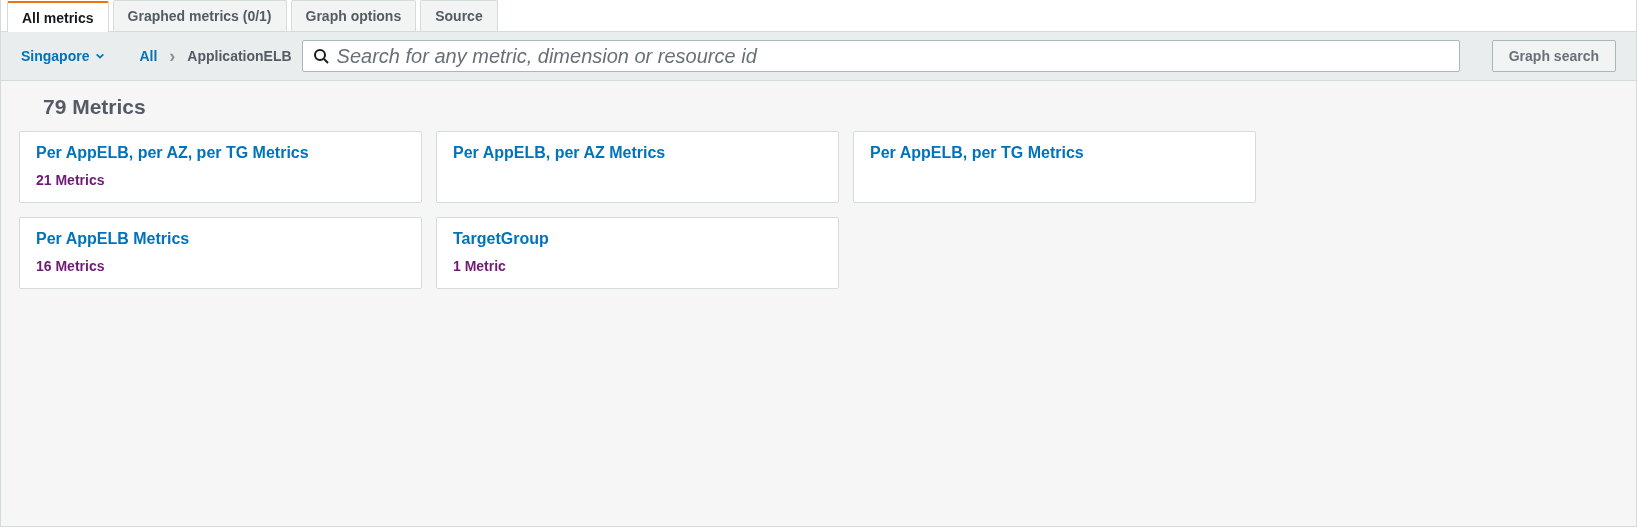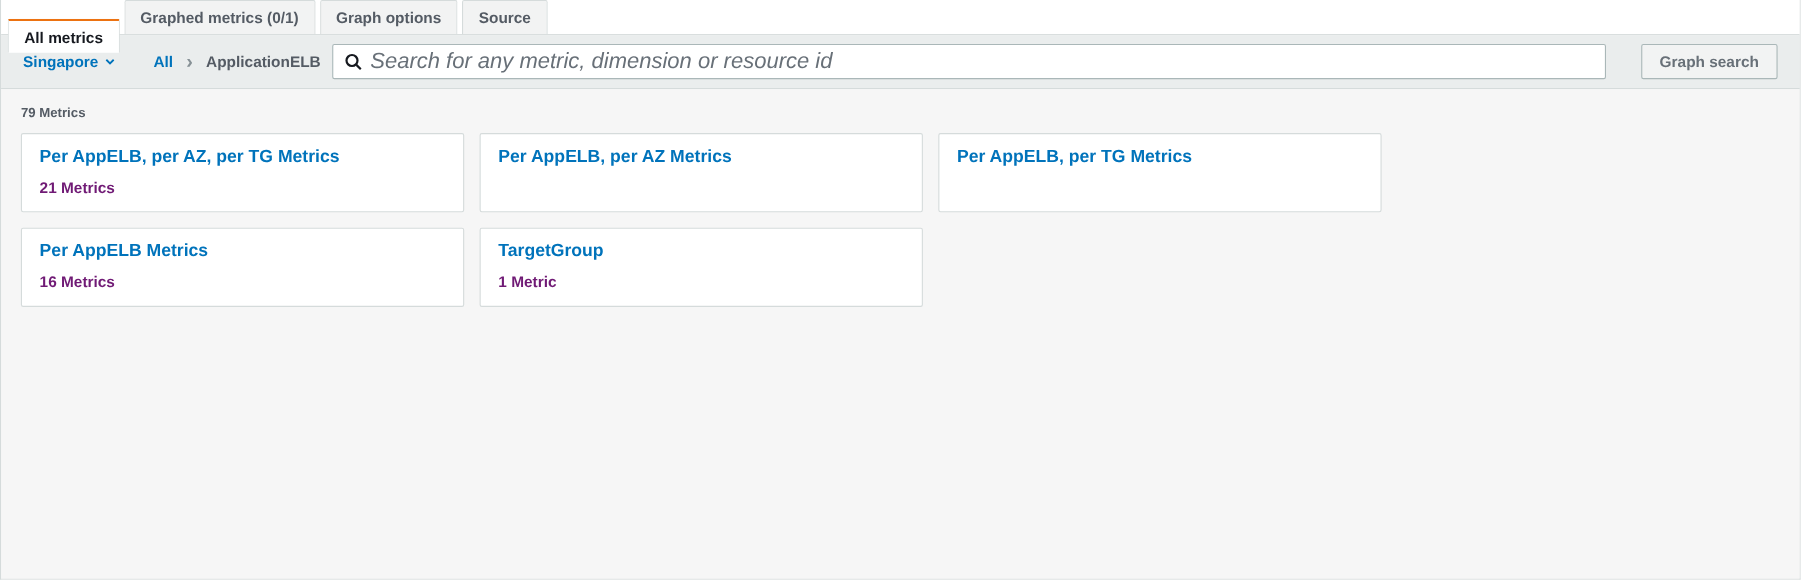--- a/index.html
+++ b/index.html
@@ -42,21 +42,20 @@
       top: 0;
       height: 31px;
     }
     .tab.active {
       background: #fff;
       color: #16191f;
       border-top: 2px solid #ec7211;
       top: 1px;
       height: 31px;
       z-index: 2;
-      margin-top: 16px;
     }
     .toolbar {
       display: flex;
       align-items: center;
       gap: 10px;
       padding: 8px 20px;
       background: #eaeded;
       border-bottom: 1px solid #d5dbdb;
     }
     .region-select {
@@ -119,24 +118,25 @@
       cursor: pointer;
       margin-left: 22px;
     }
     .content {
       flex: 1;
       background: #f6f6f6;
       padding: 14px 18px;
       overflow: auto;
     }
     .metrics-heading {
-      font-size: 12px;
+      font-size: 21px;
       font-weight: 700;
       color: #545b64;
       margin-bottom: 12px;
+      margin-left: 24px;
     }
     .cards {
       display: flex;
       flex-wrap: wrap;
       gap: 14px;
     }
     .card {
       width: 403px;
       background: #fff;
       border: 1px solid #d5dbdb;

